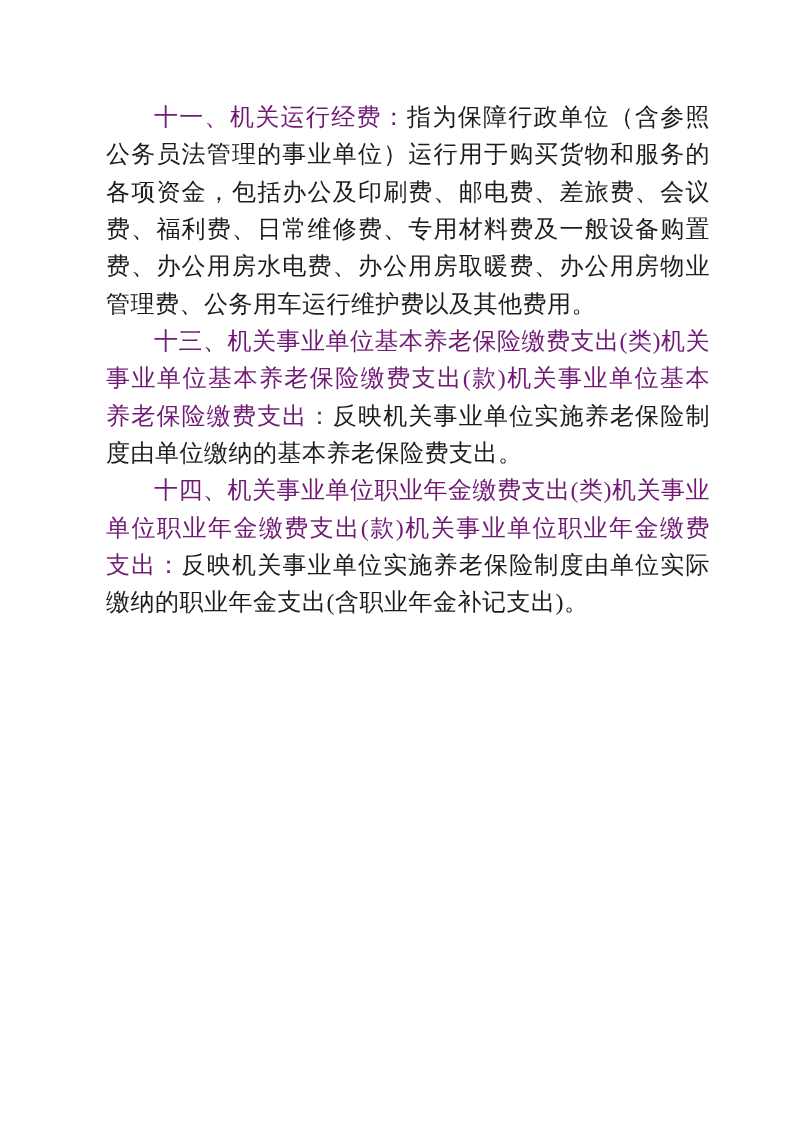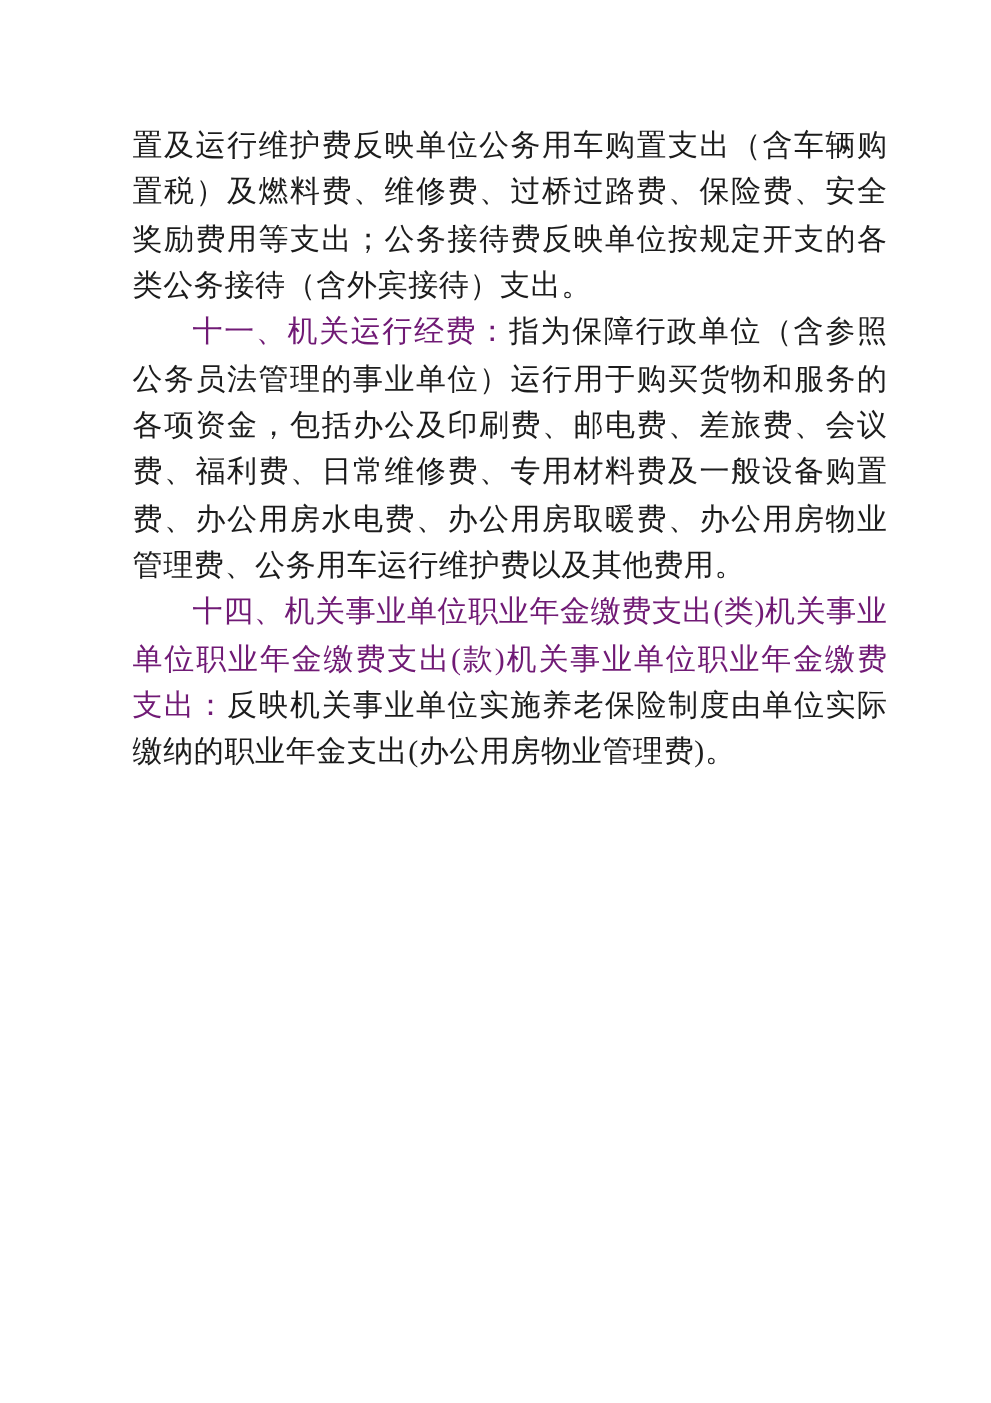--- a/index.html
+++ b/index.html
@@ -37,24 +37,24 @@
     font-weight: normal;
     color: #701a75;
   }
 </style>
 </head>
 <body>
 
 <div class="page">
   <div class="text-block">
 
-    <p class="para"><span>置及运行维护费反映单位公务用车购置支出（含车辆购置税）及燃料费、维修费、过桥过路费、保险费、安全奖励费用等支出；公务接待费反映单位按规定开支的各类公务接待（含外宾接待）支出。</span></p>
 
     <p class="para indent"><span class="lead">十一、机关运行经费：</span><span>指为保障行政单位（含参照公务员法管理的事业单位）运行用于购买货物和服务的各项资金，包括办公及印刷费、邮电费、差旅费、会议费、福利费、日常维修费、专用材料费及一般设备购置费、办公用房水电费、办公用房取暖费、办公用房物业管理费、公务用车运行维护费以及其他费用。</span></p>
 
 
+    <p class="para indent"><span class="lead">十三、机关事业单位基本养老保险缴费支出(类)机关事业单位基本养老保险缴费支出(款)机关事业单位基本养老保险缴费支出：</span><span>反映机关事业单位实施养老保险制度由单位缴纳的基本养老保险费支出。</span></p>
 
-    <p class="para indent"><span class="lead">十四、机关事业单位职业年金缴费支出(类)机关事业单位职业年金缴费支出(款)机关事业单位职业年金缴费支出：</span><span>反映机关事业单位实施养老保险制度由单位实际缴纳的职业年金支出(办公用房物业管理费)。</span></p>
+    <p class="para indent"><span class="lead">十四、机关事业单位职业年金缴费支出(类)机关事业单位职业年金缴费支出(款)机关事业单位职业年金缴费支出：</span><span>反映机关事业单位实施养老保险制度由单位实际缴纳的职业年金支出(含职业年金补记支出)。</span></p>
 
 
 
   </div>
 </div>
 
 </body></html>

